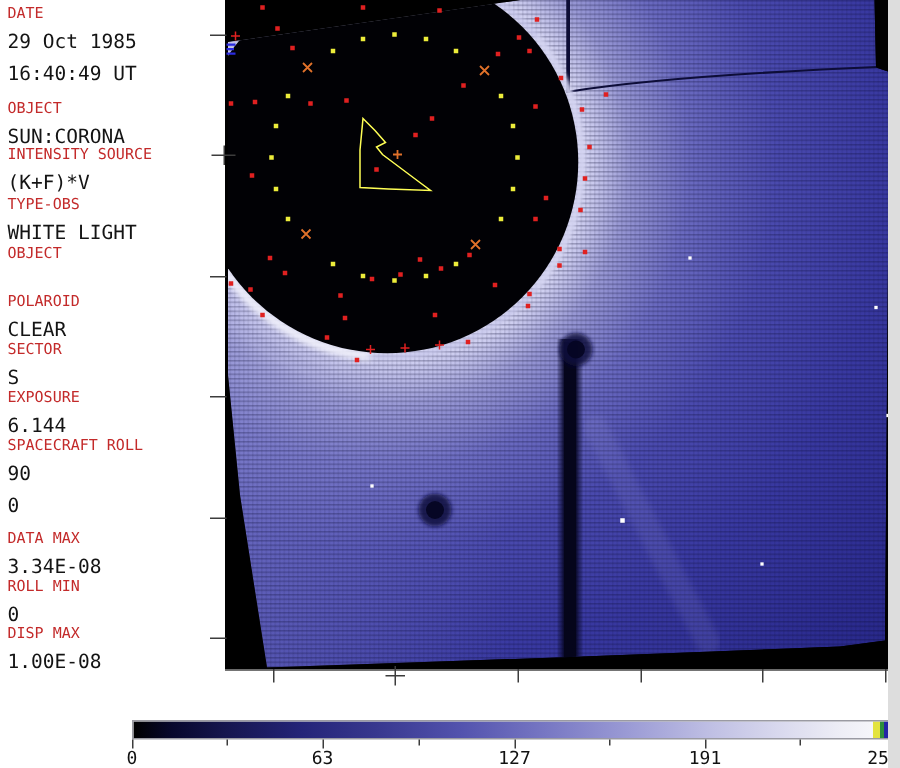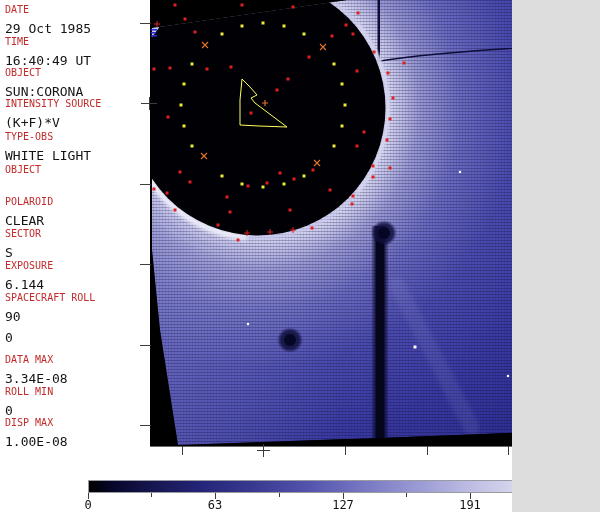--- a/index.html
+++ b/index.html
@@ -1,17 +1,17 @@
 <!DOCTYPE html>
 <html><head>
 <meta charset="utf-8">
 <style>
   html,body{margin:0;padding:0;background:#dddddd;}
   .screen{
-    position:relative;width:512px;height:512px;background:#ffffff;
+    position:relative;width:592px;height:512px;background:#ffffff;
     font-family:"DejaVu Sans Mono","Liberation Mono",monospace;
     overflow:hidden;
   }
   
   .sidebar{position:absolute;left:0;top:0;width:150px;height:446px;background:#ffffff;}
   .meta-row{position:absolute;left:5px;width:145px;}
   .meta-label{color:#c32a2a;font-size:10px;line-height:11px;letter-spacing:0px;white-space:pre;}
   .meta-value{color:#141414;font-size:13px;line-height:14px;margin-top:7px;white-space:pre;}
   
   .image-area{
@@ -50,21 +50,20 @@
 <body>
 
 <div class="screen">
 
   <div class="sidebar">
     <div class="meta-row" style="top:4px">
         <div class="meta-label">DATE</div>
         <div class="meta-value">29 Oct 1985</div>
       </div>
     <div class="meta-row" style="top:36px">
-        <div class="meta-label">TIME</div>
         <div class="meta-value">16:40:49 UT</div>
       </div>
     <div class="meta-row" style="top:67px">
         <div class="meta-label">OBJECT</div>
         <div class="meta-value">SUN:CORONA</div>
       </div>
     <div class="meta-row" style="top:98px">
         <div class="meta-label">INTENSITY SOURCE</div>
         <div class="meta-value">(K+F)*V</div>
       </div>

